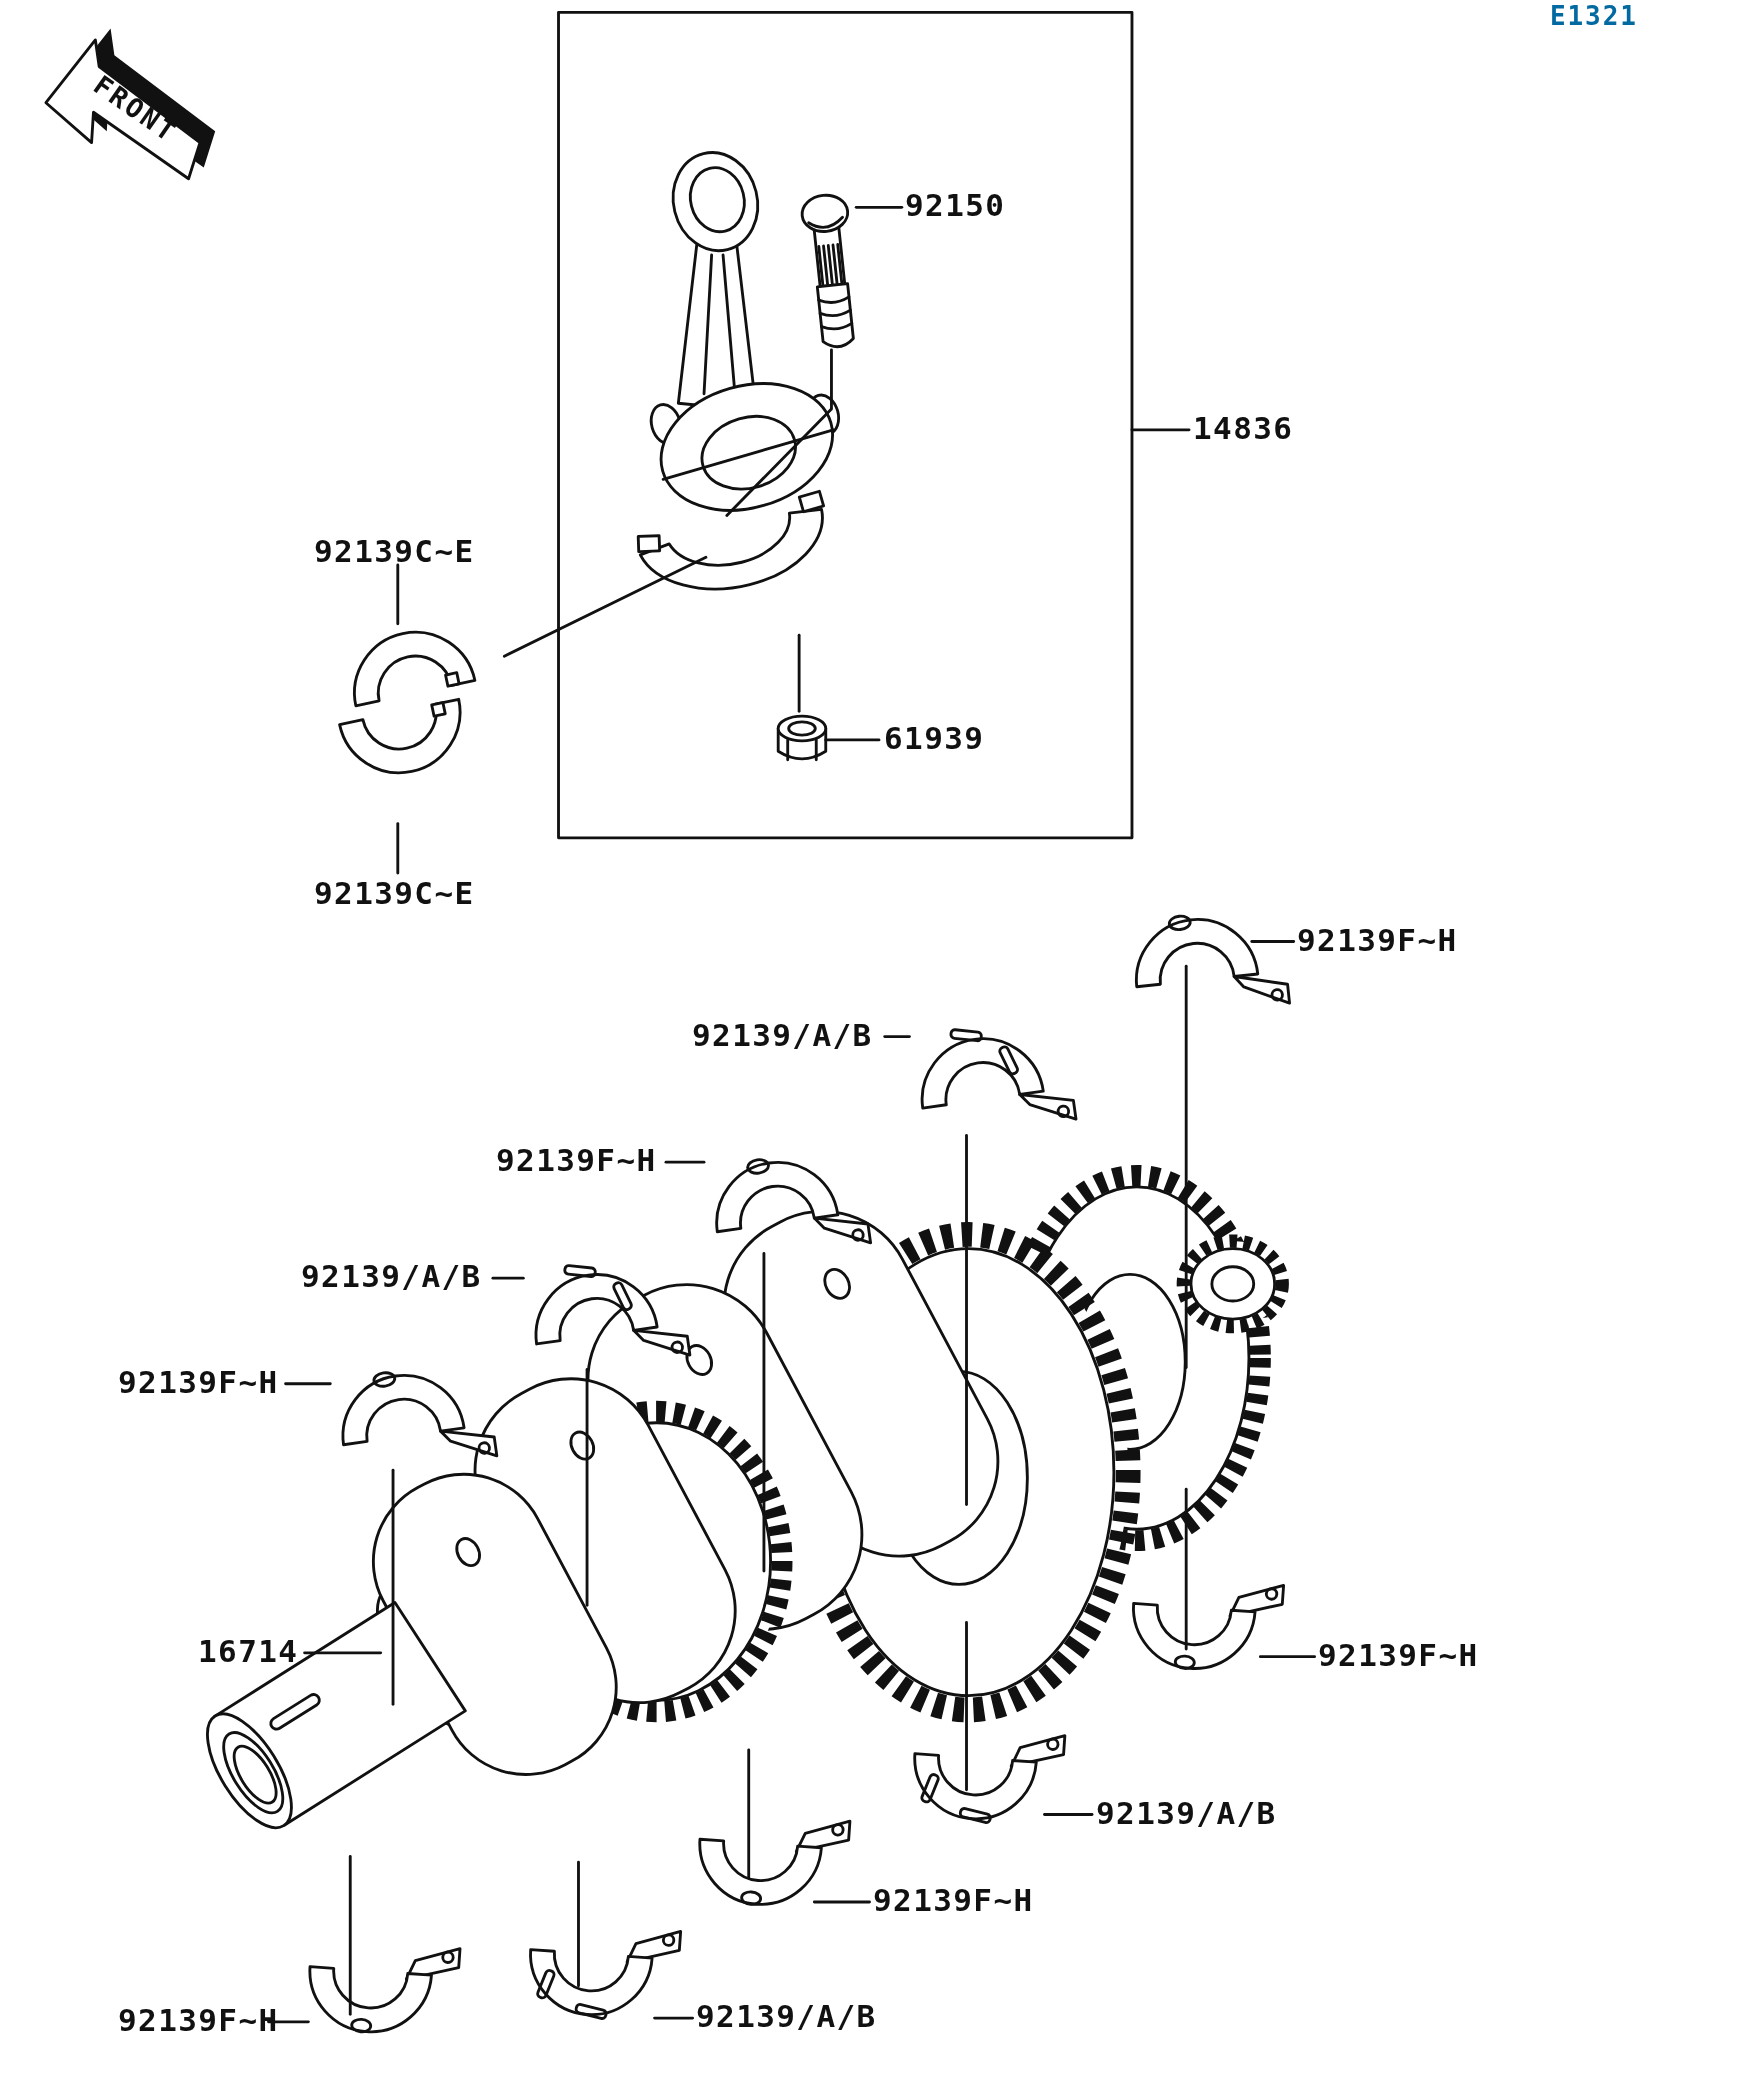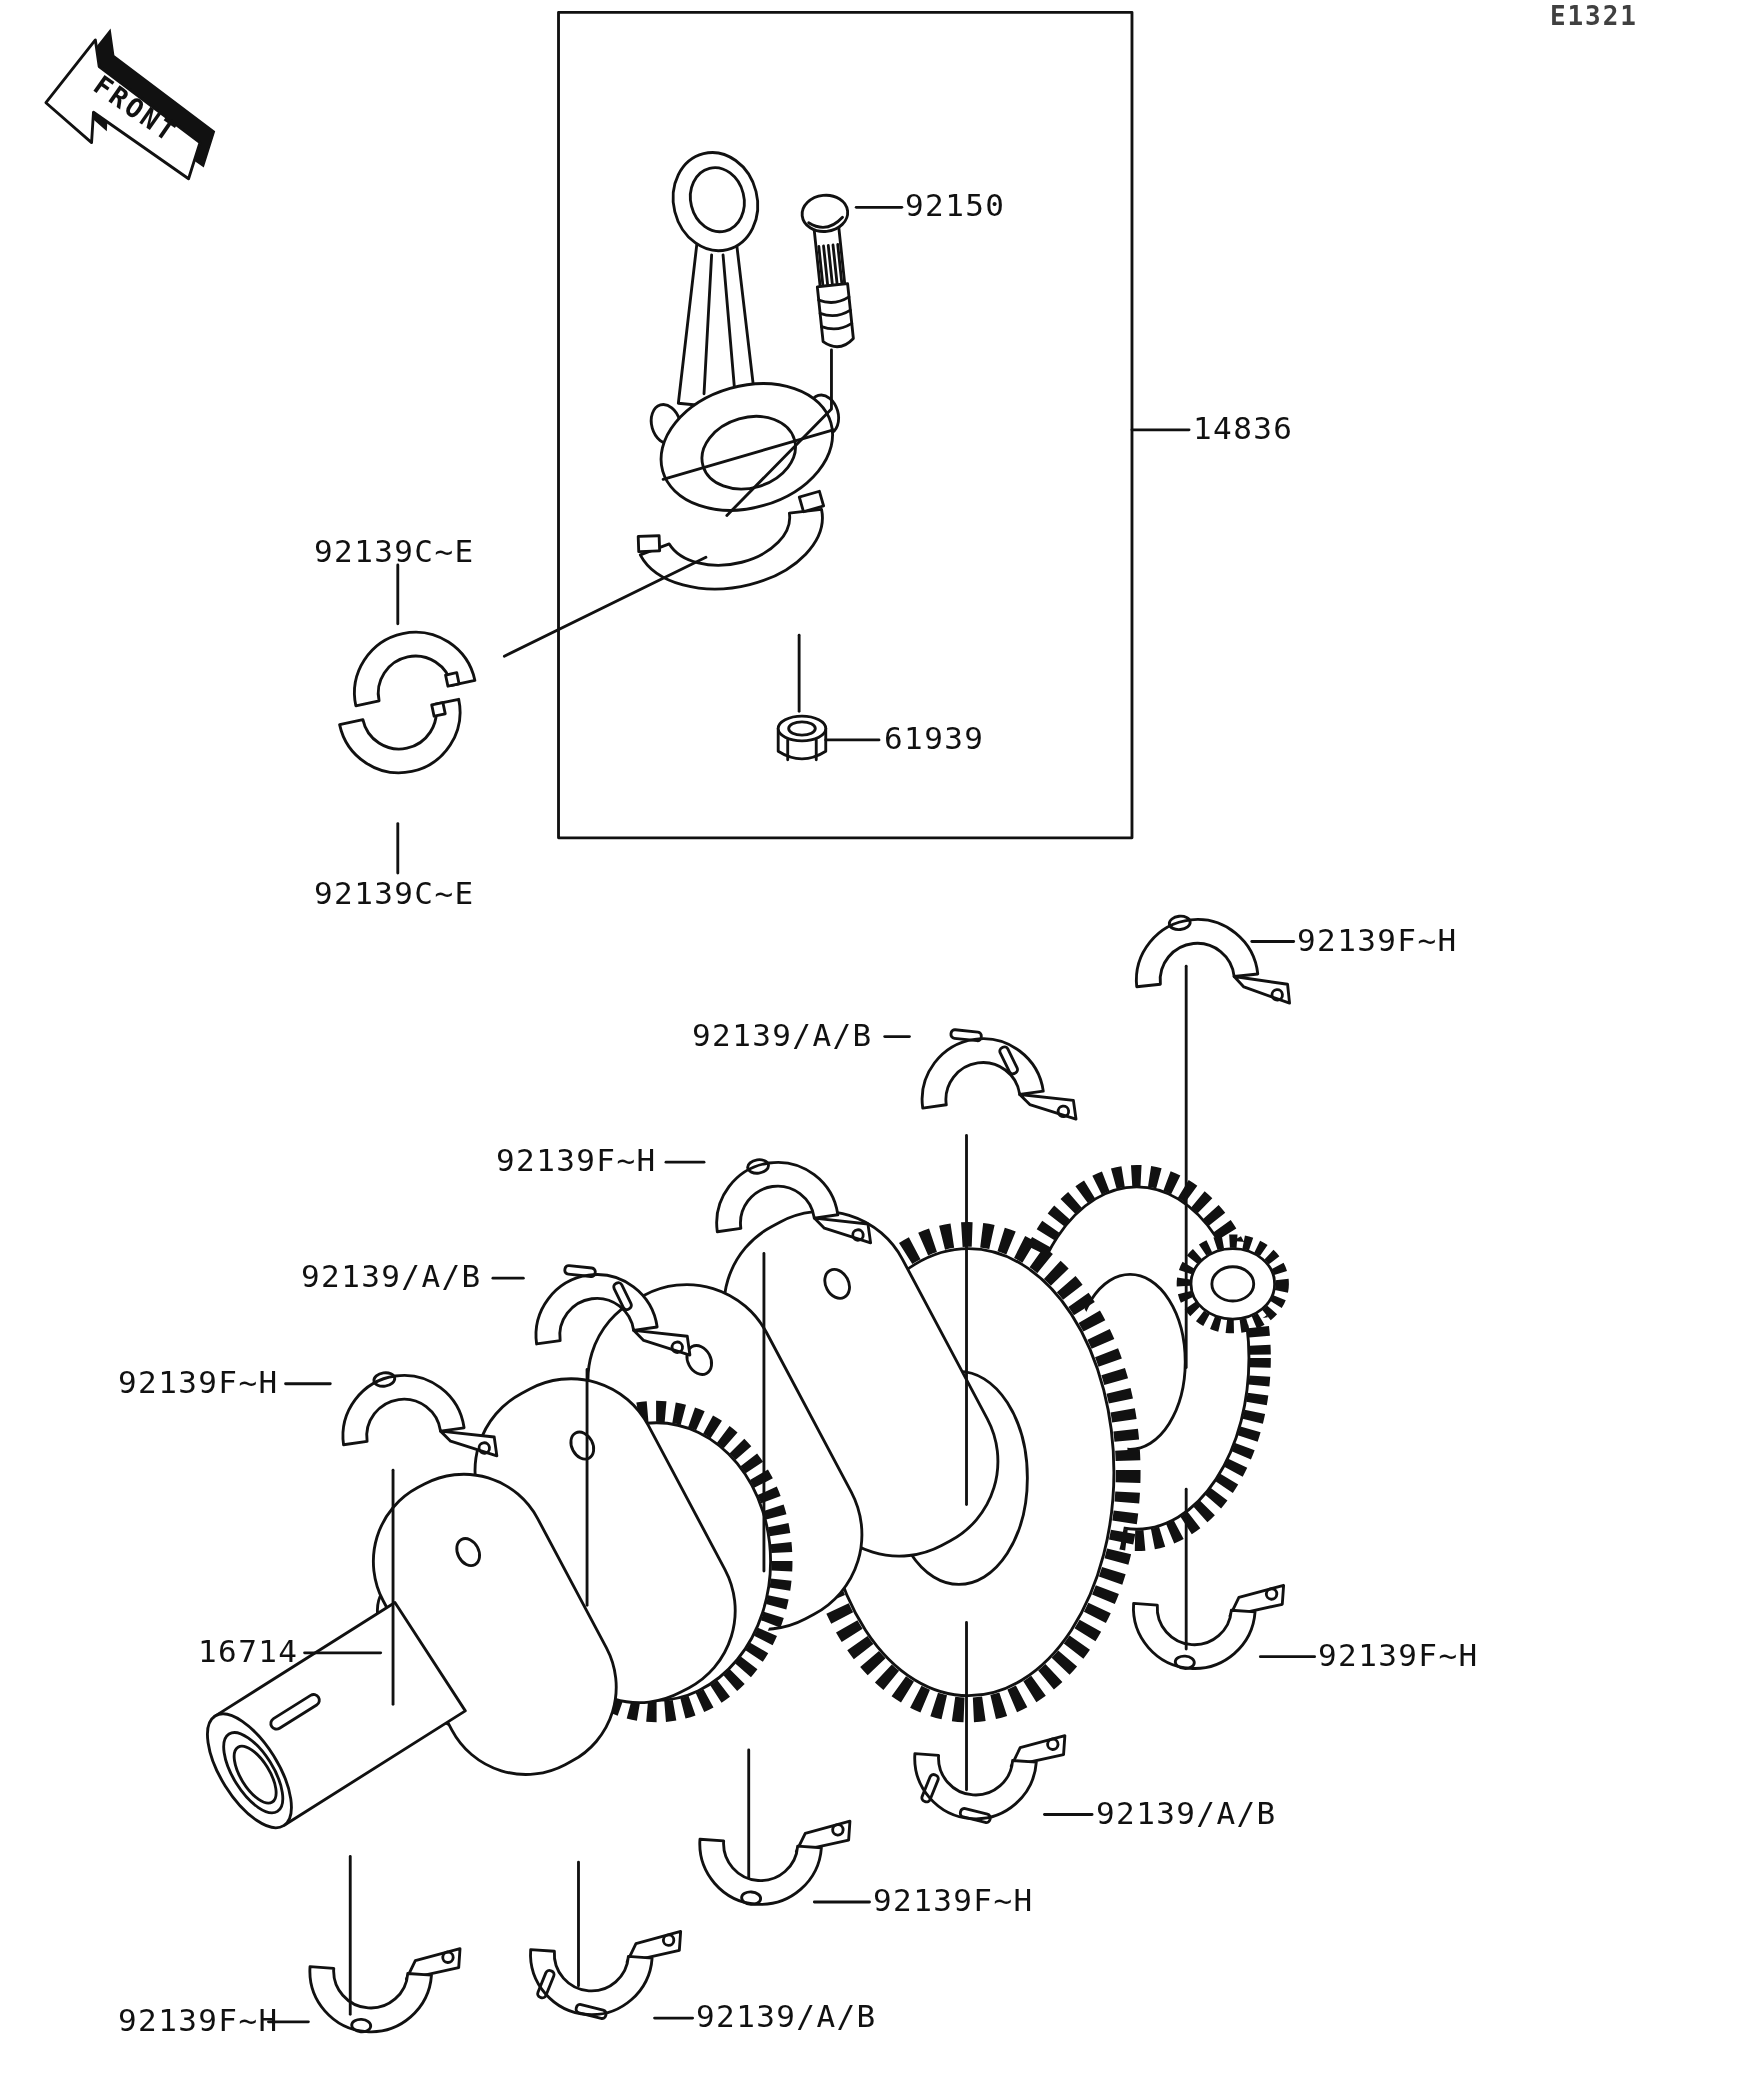--- a/index.html
+++ b/index.html
@@ -1,24 +1,24 @@
 <!DOCTYPE html>
 <html style="font-size:15px"><head>
 <meta charset="utf-8">
 <style>
   html,body{margin:0;padding:0;background:#fff;}
   .page{position:relative;width:1739px;height:2097px;background:#fff;overflow:hidden;
         font-family:"DejaVu Sans Mono",monospace;}
   svg.diagram{position:absolute;left:0;top:0;}
   .ln{fill:none;stroke:#111;stroke-width:3;stroke-linecap:round;stroke-linejoin:round;}
   .fw{fill:#fff;stroke:#111;stroke-width:3;stroke-linejoin:round;}
-  .lbl{position:absolute;font-family:"DejaVu Sans Mono",monospace;font-weight:normal;
+  .lbl{position:absolute;font-family:"DejaVu Sans Mono",monospace;font-weight:bold;
        font-size:31px;letter-spacing:1.4px;color:#111;white-space:nowrap;}
   .ecode{position:absolute;left:1550px;top:1px;font-family:"DejaVu Sans Mono",monospace;
-       font-weight:bold;font-size:26px;letter-spacing:1.9px;color:#404040;}
+       font-weight:bold;font-size:26px;letter-spacing:1.9px;color:#0369a1;}
   .front-text{font-family:"DejaVu Sans Mono",monospace;font-weight:bold;font-size:28px;
        letter-spacing:3px;fill:#111;}
 </style>
 </head>
 <body>
 
 <div class="page">
 
   <svg class="diagram" width="1739" height="2097" viewBox="0 0 1828 2205">
 

